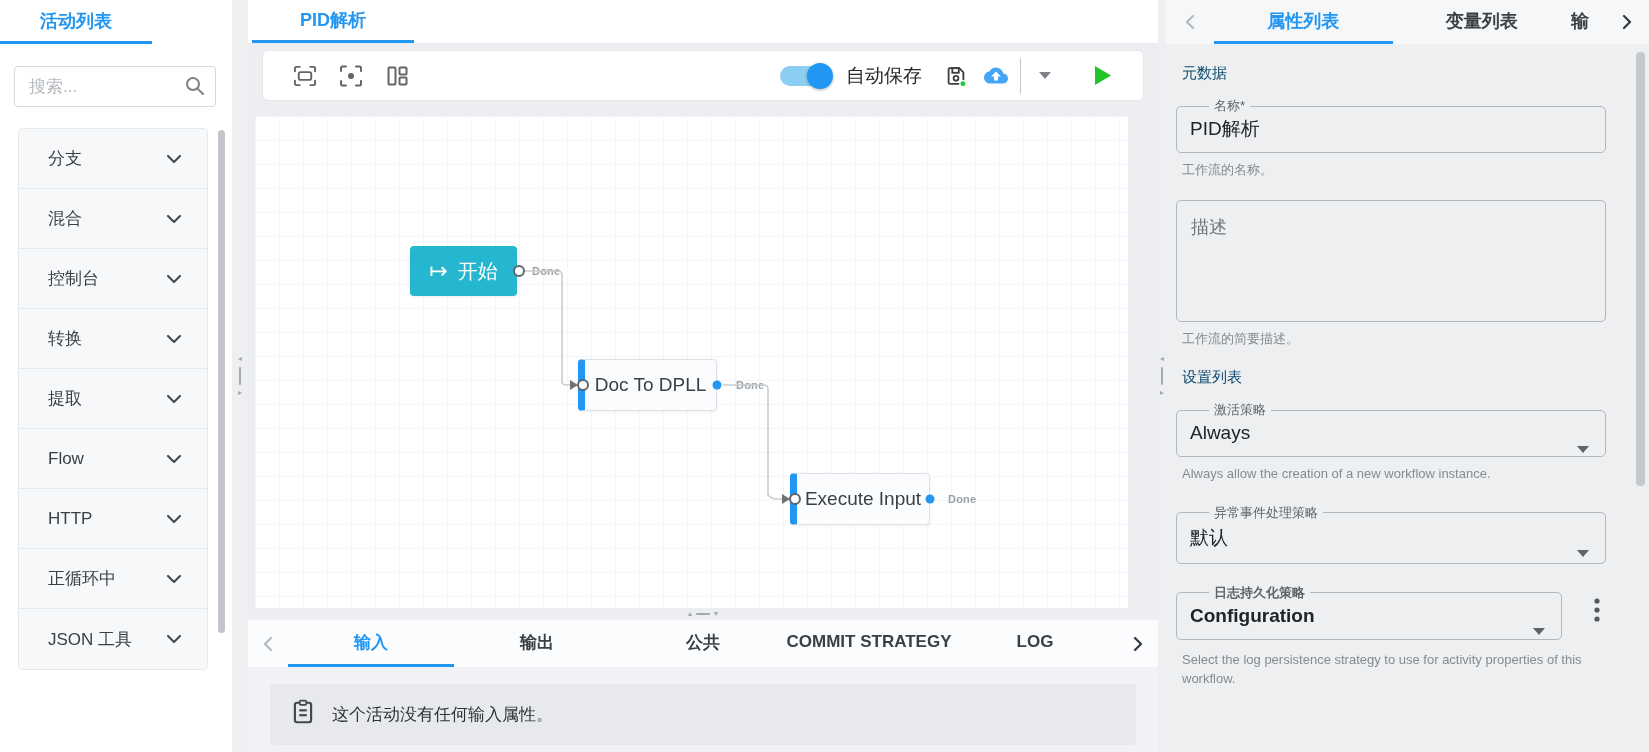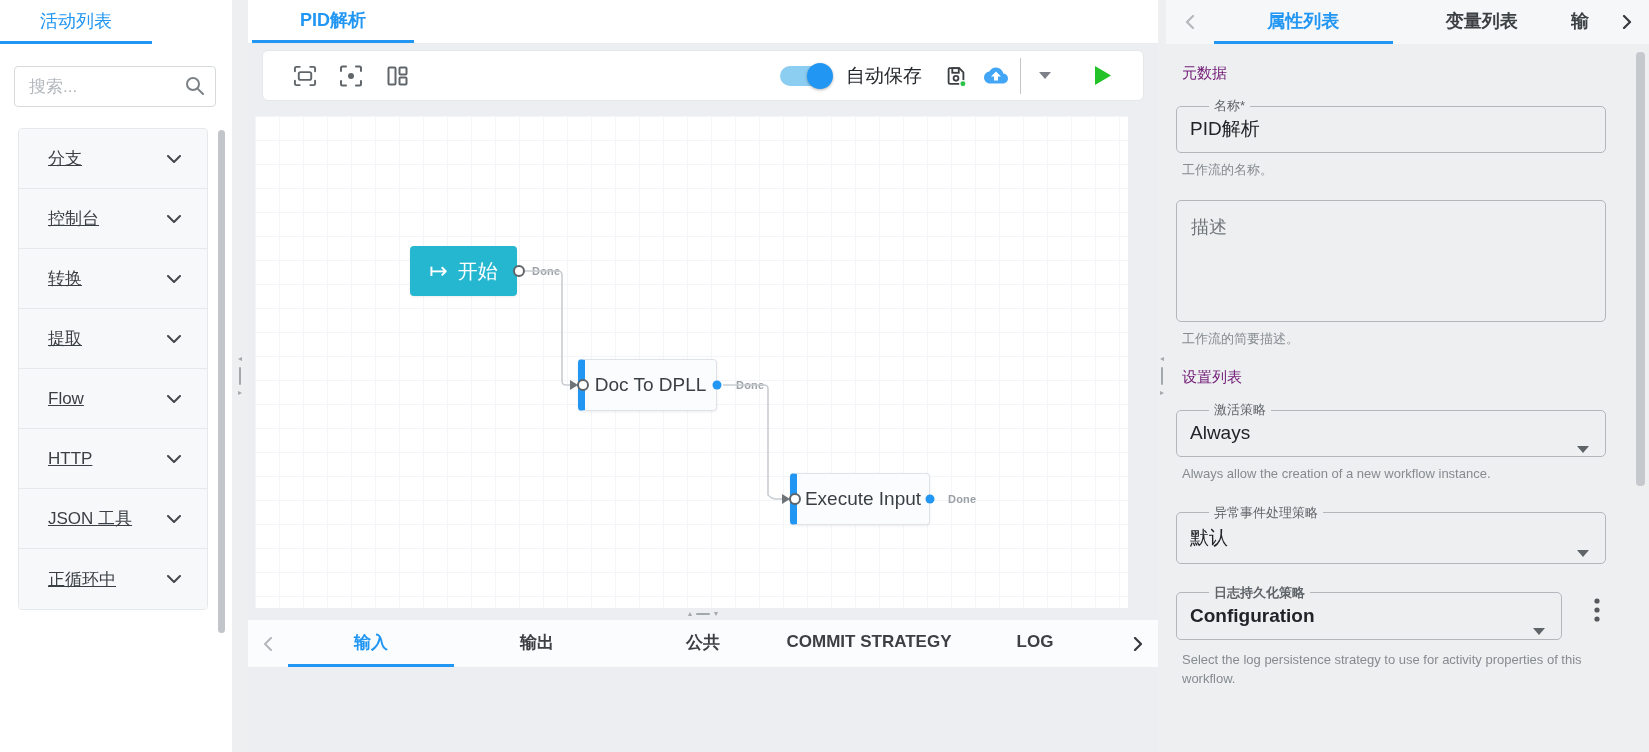--- a/index.html
+++ b/index.html
@@ -11,28 +11,28 @@
   }
   
   .tabbar-chevron { display:flex; align-items:center; justify-content:center; width:40px; cursor:pointer; }
   .chev { stroke:#b5b9bd; stroke-width:2.2; fill:none; stroke-linecap:round; stroke-linejoin:round; }
   .chev.dark { stroke:#35393d; }
 
   
   .left-sidebar { width:232px; background:#fff; position:relative; flex:none; }
   .ls-header { height:44px; background:#fff; display:flex; }
   .ls-tab { width:152px; display:flex; align-items:center; justify-content:center;
-            color:#2196f3; font-size:18px; font-weight:400; border-bottom:3px solid #2196f3; }
+            color:#2196f3; font-size:18px; font-weight:700; border-bottom:3px solid #2196f3; }
   .search-wrap { margin:22px 16px 0 14px; position:relative; }
   .search-input { width:202px; height:41px; border:1px solid #d6dadd; border-radius:4px;
                   background:#fff; padding:0 38px 0 14px; font-size:17px; color:#3a3f45;
                   font-family:inherit; outline:none; }
   .search-input::placeholder { color:#b4b9be; }
   .search-icon { position:absolute; right:10px; top:9px; }
-  .cat-list { margin:21px 0 0 18px; width:190px; border:1px solid #e6e9eb; border-radius:4px; overflow:hidden;text-decoration:underline; }
+  .cat-list { margin:21px 0 0 18px; width:190px; border:1px solid #e6e9eb; border-radius:4px; overflow:hidden; }
   .cat-item { height:60px; background:#f7f8f9; border-bottom:1px solid #e6e9eb;
               display:flex; align-items:center; justify-content:space-between;
               padding:0 26px 0 29px; cursor:pointer; }
   .cat-item:last-child { border-bottom:none; }
   .cat-label { font-size:17px; color:#3a3f45; }
   .ls-scrollbar { position:absolute; right:7px; top:130px; width:7px; height:503px;
                   background:#c2c5c9; border-radius:4px; }
 
   
   .splitter { flex:none; background:#edeff1; display:flex; flex-direction:column;
@@ -92,21 +92,21 @@
   
   .right-panel { width:483px; flex:none; background:#edeff1; position:relative;
                  display:flex; flex-direction:column; }
   .rp-tabbar { height:44px; background:#f5f7f9; display:flex; align-items:stretch; }
   .rp-tab { display:flex; align-items:center; justify-content:center; padding:0 20px;
             font-size:18px; font-weight:600; color:#3c4043; cursor:pointer;
             border-bottom:3px solid transparent; }
   .rp-tab.active { color:#2196f3; border-bottom-color:#2196f3; }
   .rp-tab.truncated { width:34px; padding:0; overflow:hidden; justify-content:flex-start; flex:none; }
   .rp-content { flex:1; padding:12px 43px 0 10px; overflow:hidden; }
-  .section-label { font-size:15px; color:#701a75; margin:8px 0 14px 6px; }
+  .section-label { font-size:15px; color:#0c4a6e; margin:8px 0 14px 6px; }
   .mfield { border:1px solid #b3b7bb; border-radius:5px; padding:0 13px 12px 13px; background:transparent; }
   .mfield legend { font-size:13px; color:#5f6468; padding:0 5px; margin-left:19px; }
   .mfield .mvalue { font-size:19px; color:#202428; margin-top:3px; border:none; background:transparent;
                     width:100%; font-family:inherit; outline:none; }
   .select-field { position:relative; cursor:pointer; }
   .select-caret { position:absolute; right:16px; top:50%; margin-top:1px; }
   .desc-box { border:1px solid #b3b7bb; border-radius:5px; height:122px; padding:14px; }
   .desc-box textarea { width:100%; height:100%; border:none; background:transparent; resize:none;
                        outline:none; font-family:inherit; font-size:18px; color:#be185d; }
   .desc-box textarea::placeholder { color:#6f7479; }
@@ -134,20 +134,26 @@
     </span>
   </div>
   <div class="cat-list">
     <div class="cat-item">
       <span class="cat-label">分支</span>
       <span><svg width="14" height="9" viewBox="0 0 14 9">
             <path d="M1 1l6 6 6-6" fill="none" stroke="#44484c" stroke-width="2" stroke-linecap="round" stroke-linejoin="round"></path>
           </svg></span>
     </div>
     <div class="cat-item">
+      <span class="cat-label">混合</span>
+      <span><svg width="14" height="9" viewBox="0 0 14 9">
+            <path d="M1 1l6 6 6-6" fill="none" stroke="#44484c" stroke-width="2" stroke-linecap="round" stroke-linejoin="round"></path>
+          </svg></span>
+    </div>
+    <div class="cat-item">
       <span class="cat-label">控制台</span>
       <span><svg width="14" height="9" viewBox="0 0 14 9">
             <path d="M1 1l6 6 6-6" fill="none" stroke="#44484c" stroke-width="2" stroke-linecap="round" stroke-linejoin="round"></path>
           </svg></span>
     </div>
     <div class="cat-item">
       <span class="cat-label">转换</span>
       <span><svg width="14" height="9" viewBox="0 0 14 9">
             <path d="M1 1l6 6 6-6" fill="none" stroke="#44484c" stroke-width="2" stroke-linecap="round" stroke-linejoin="round"></path>
           </svg></span>
@@ -164,27 +170,27 @@
             <path d="M1 1l6 6 6-6" fill="none" stroke="#44484c" stroke-width="2" stroke-linecap="round" stroke-linejoin="round"></path>
           </svg></span>
     </div>
     <div class="cat-item">
       <span class="cat-label">HTTP</span>
       <span><svg width="14" height="9" viewBox="0 0 14 9">
             <path d="M1 1l6 6 6-6" fill="none" stroke="#44484c" stroke-width="2" stroke-linecap="round" stroke-linejoin="round"></path>
           </svg></span>
     </div>
     <div class="cat-item">
+      <span class="cat-label">正循环中</span>
+      <span><svg width="14" height="9" viewBox="0 0 14 9">
+            <path d="M1 1l6 6 6-6" fill="none" stroke="#44484c" stroke-width="2" stroke-linecap="round" stroke-linejoin="round"></path>
+          </svg></span>
+    </div>
+    <div class="cat-item">
       <span class="cat-label">JSON 工具</span>
-      <span><svg width="14" height="9" viewBox="0 0 14 9">
-            <path d="M1 1l6 6 6-6" fill="none" stroke="#44484c" stroke-width="2" stroke-linecap="round" stroke-linejoin="round"></path>
-          </svg></span>
-    </div>
-    <div class="cat-item">
-      <span class="cat-label">正循环中</span>
       <span><svg width="14" height="9" viewBox="0 0 14 9">
             <path d="M1 1l6 6 6-6" fill="none" stroke="#44484c" stroke-width="2" stroke-linecap="round" stroke-linejoin="round"></path>
           </svg></span>
     </div>
   </div>
   <div class="ls-scrollbar"></div>
 </aside>
 
 <div class="splitter l">
   <span class="split-tri">◂</span>
@@ -295,20 +301,33 @@
       <div class="bp-tab active">输入</div>
       <div class="bp-tab">输出</div>
       <div class="bp-tab">公共</div>
       <div class="bp-tab">COMMIT STRATEGY</div>
       <div class="bp-tab">LOG</div>
       <span class="tabbar-chevron">
         <svg width="10" height="14" viewBox="0 0 10 14">
             <path class="chev dark" d="M2 1l6 6-6 6"></path>
           </svg>
       </span>
+    </div>
+    <div class="bp-content">
+      <div class="empty-box">
+        <span>
+          <svg width="26" height="27" viewBox="0 0 24 25">
+            <rect x="4.5" y="3.5" width="15" height="18" rx="2" fill="none" stroke="#44484c" stroke-width="2"></rect>
+            <rect x="9" y="1.5" width="6" height="4" rx="1" fill="#e7e9ec" stroke="#44484c" stroke-width="1.6"></rect>
+            <line x1="8.5" y1="10.5" x2="15.5" y2="10.5" stroke="#44484c" stroke-width="2"></line>
+            <line x1="8.5" y1="15" x2="15.5" y2="15" stroke="#44484c" stroke-width="2"></line>
+          </svg>
+        </span>
+        <span class="empty-text">这个活动没有任何输入属性。</span>
+      </div>
     </div>
   </section>
 </main>
 
 <div class="splitter r">
   <span class="split-tri">◂</span>
   <span class="split-bar"></span>
   <span class="split-tri">▸</span>
 </div>
 

